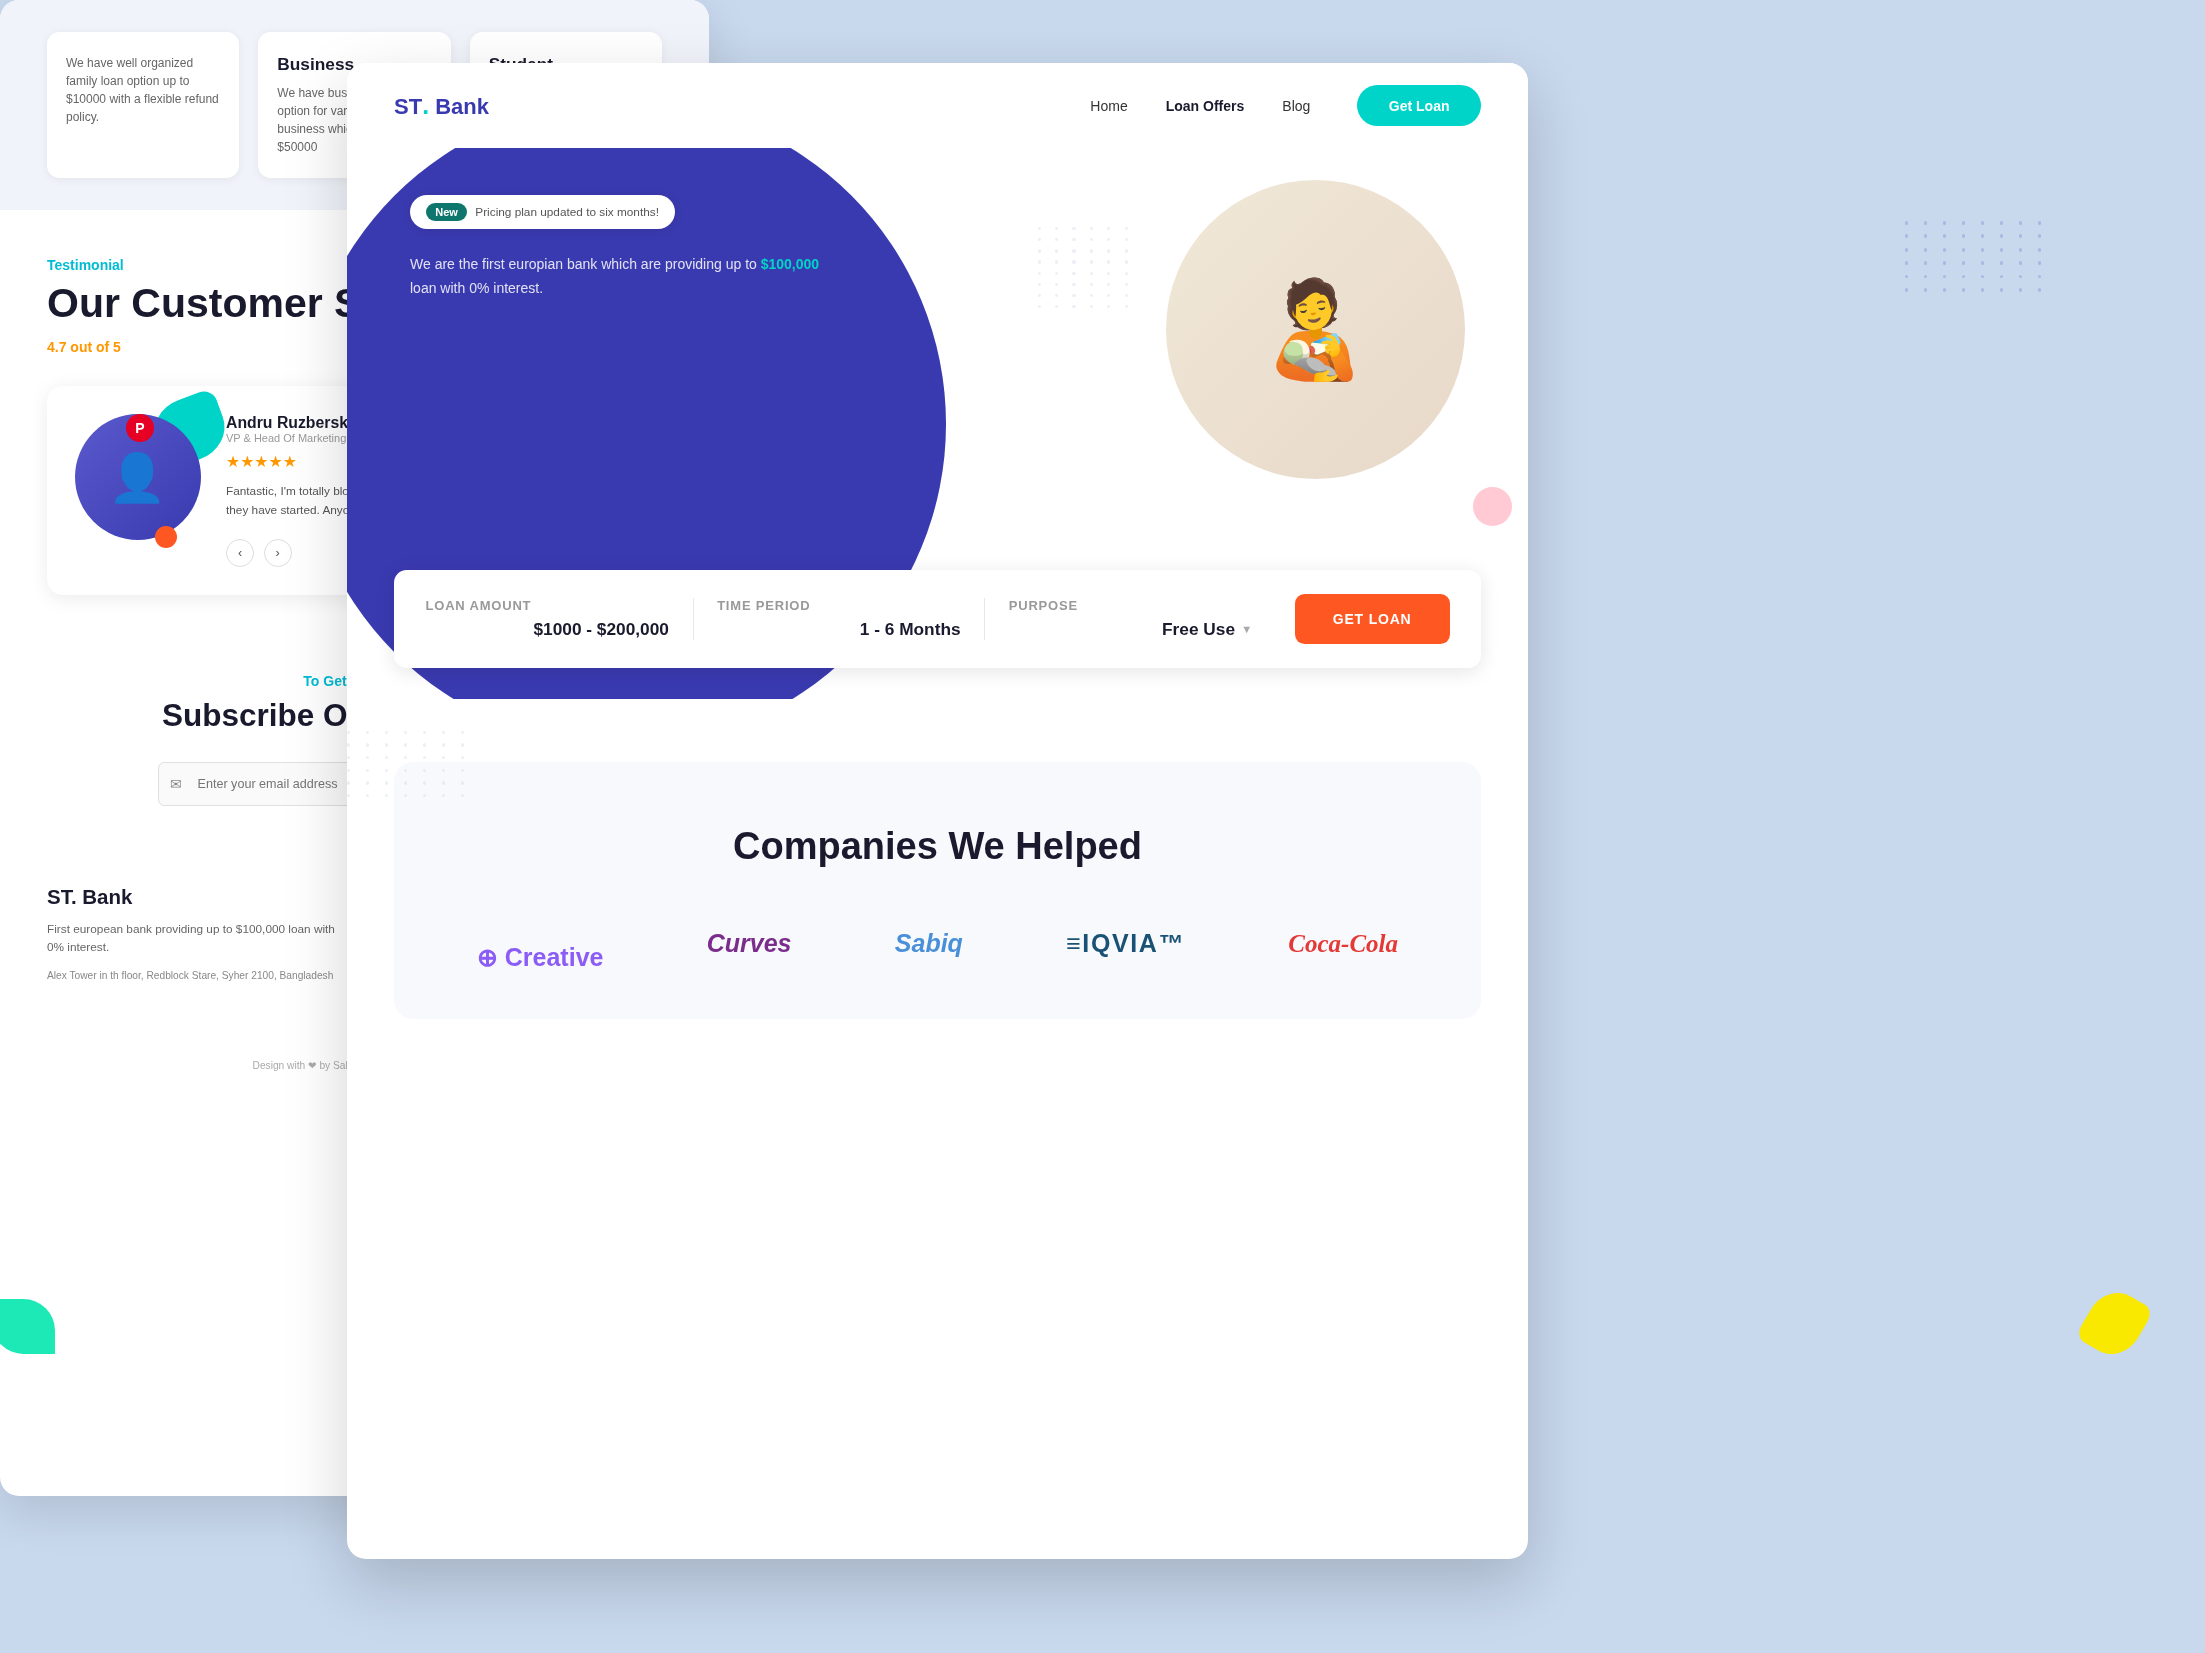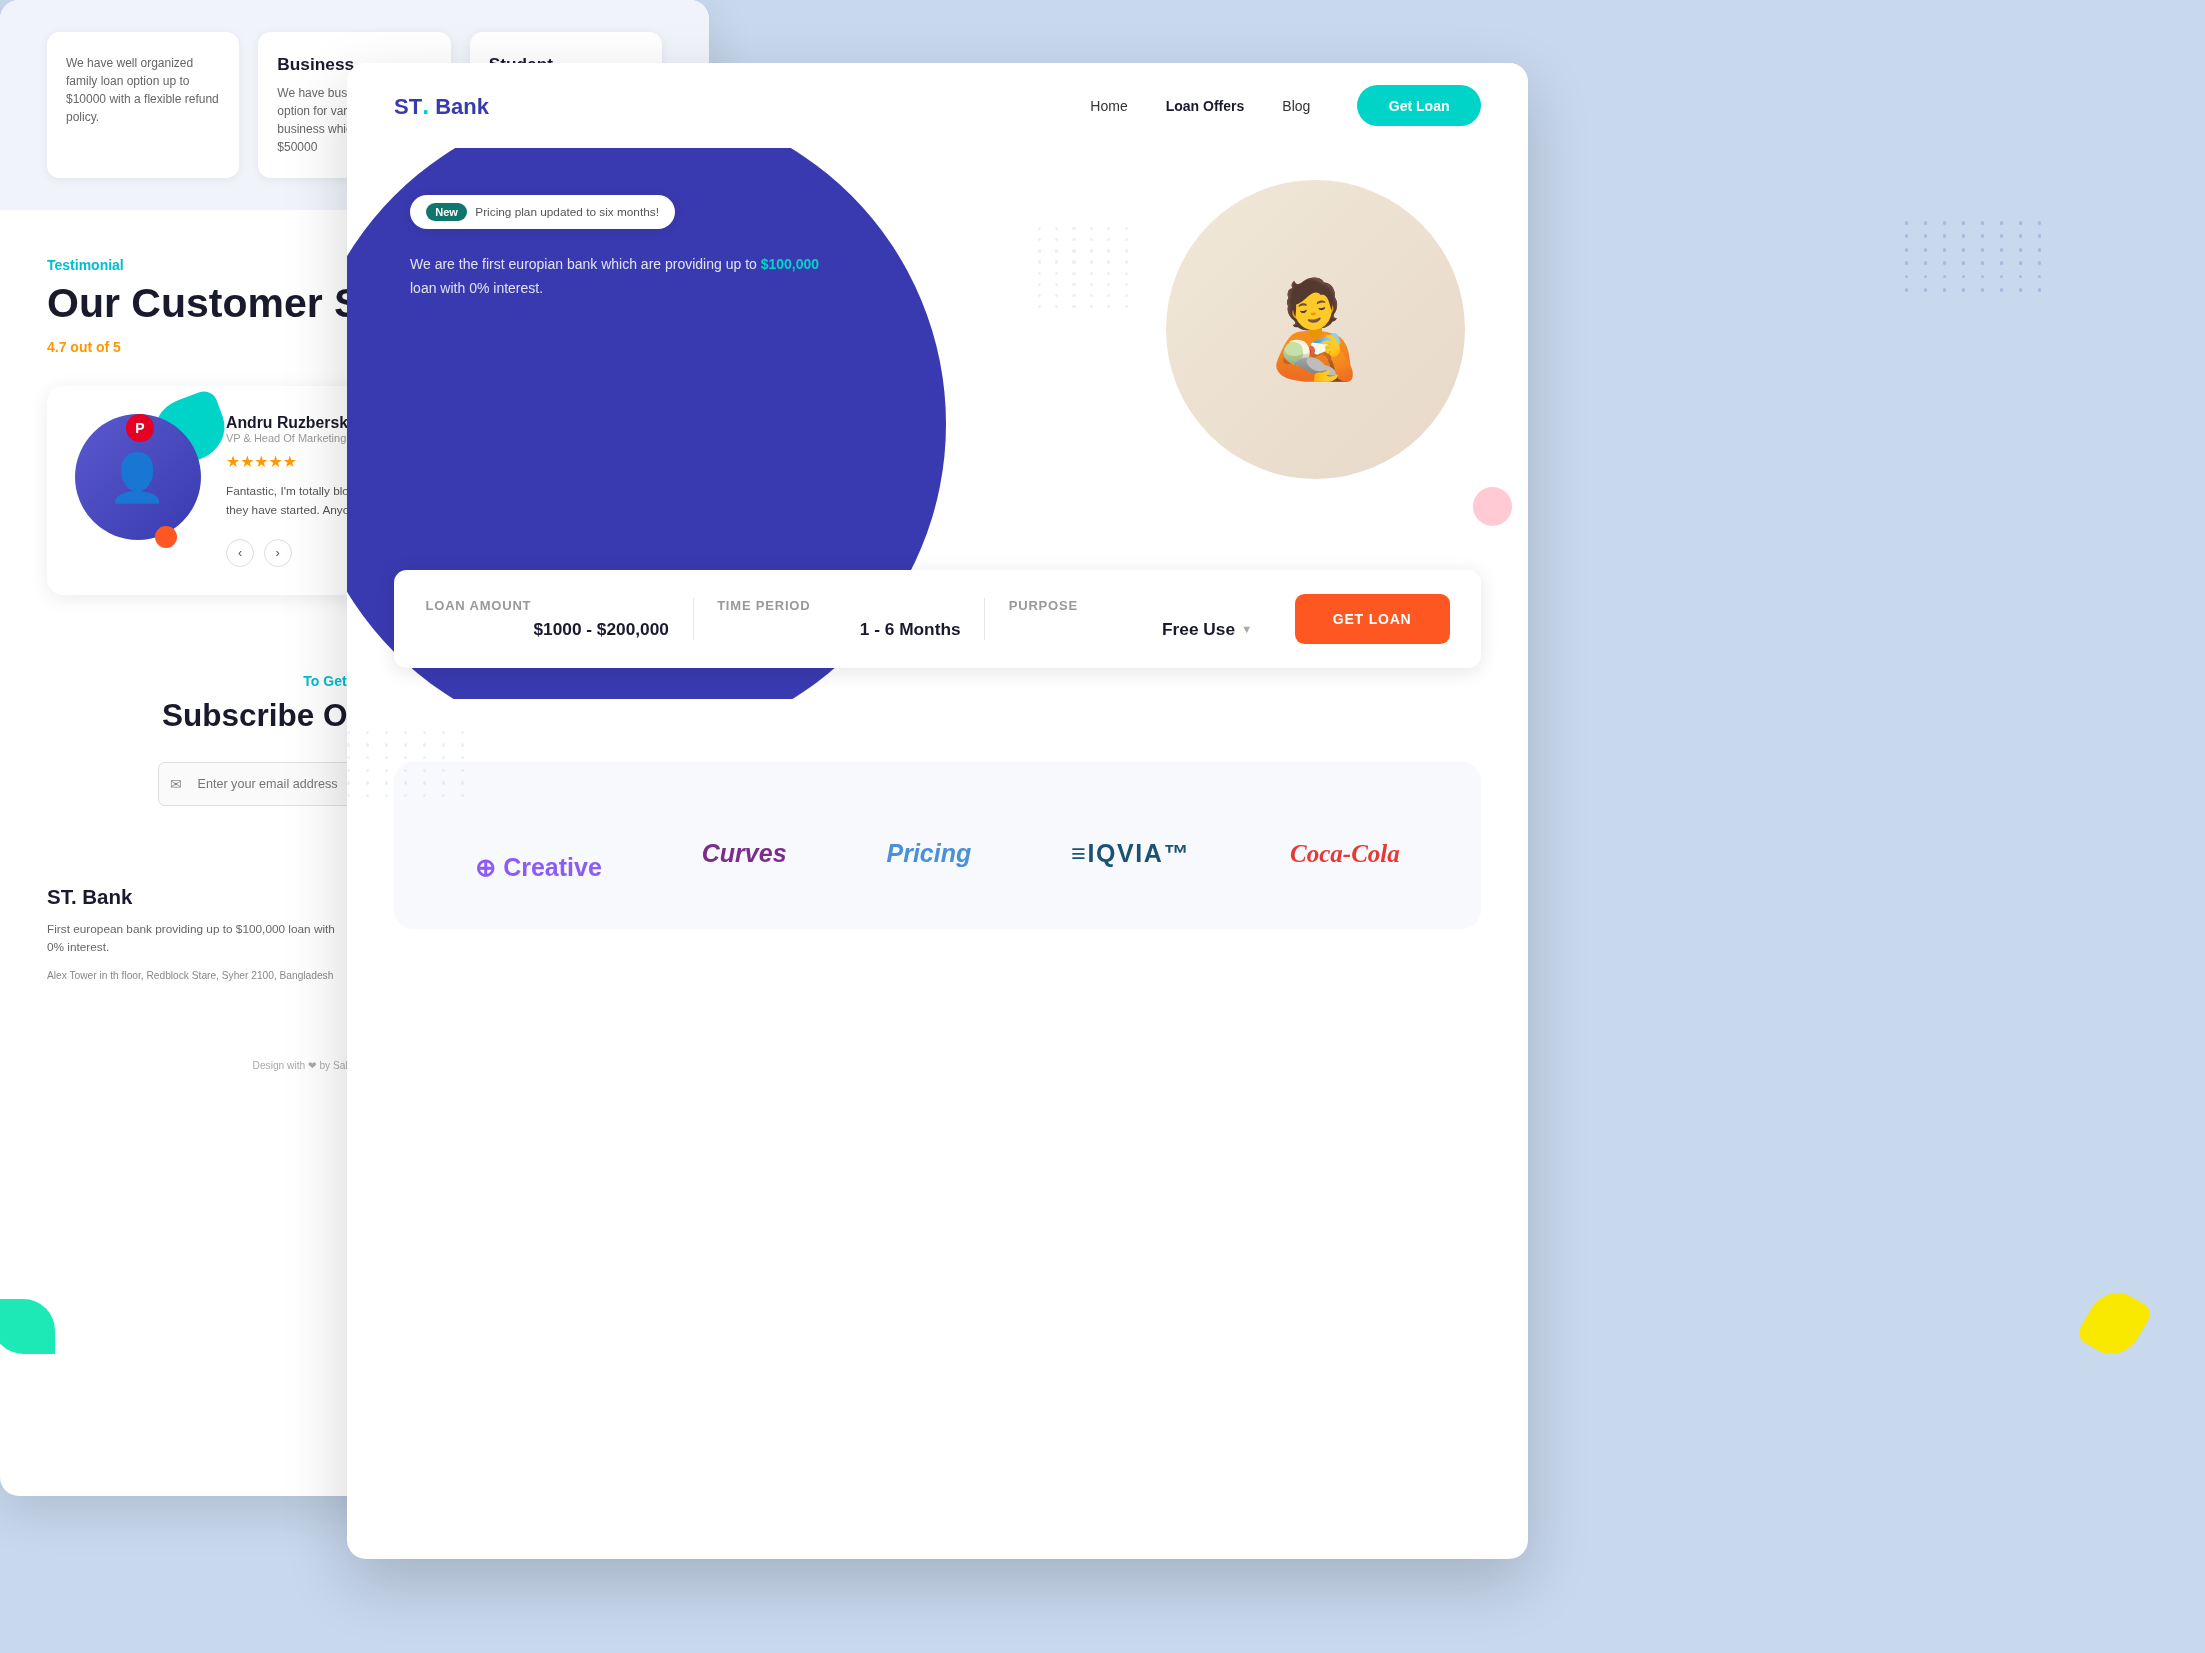--- a/index.html
+++ b/index.html
@@ -890,24 +890,25 @@
         <div class="dot"></div>
         <div class="dot"></div>
         <div class="dot"></div>
         <div class="dot"></div>
         <div class="dot"></div>
         <div class="dot"></div>
         <div class="dot"></div>
       </div>
 
     <div class="companies-section">
+      <div class="companies-title">Companies We Helped</div>
       <div class="companies-logos">
         <div class="company-logo creative">⊕ Creative</div>
         <div class="company-logo curves">Curves</div>
-        <div class="company-logo liquid">Pricing</div>
+        <div class="company-logo liquid">Sabiq</div>
         <div class="company-logo iqvia">≡IQVIA™</div>
         <div class="company-logo cocacola">Coca-Cola</div>
       </div>
     </div>
   </div>
 
 </div>
 
 <div class="yellow-blob"></div>
 

